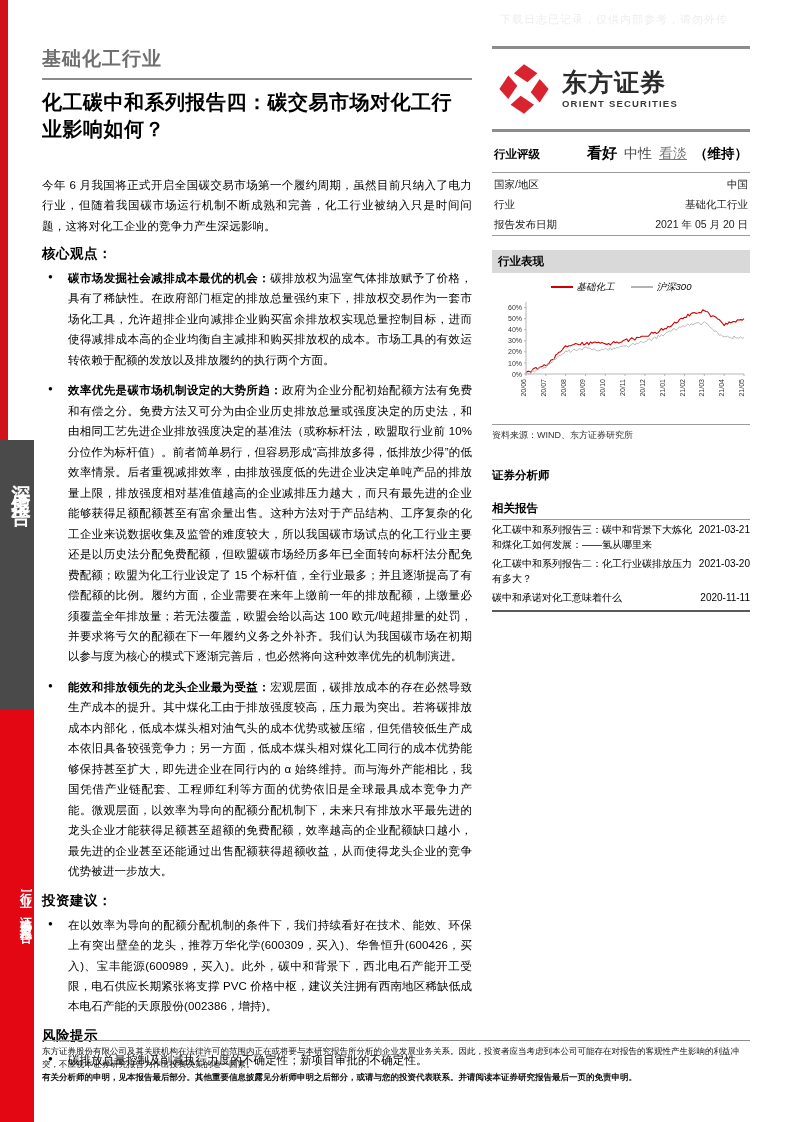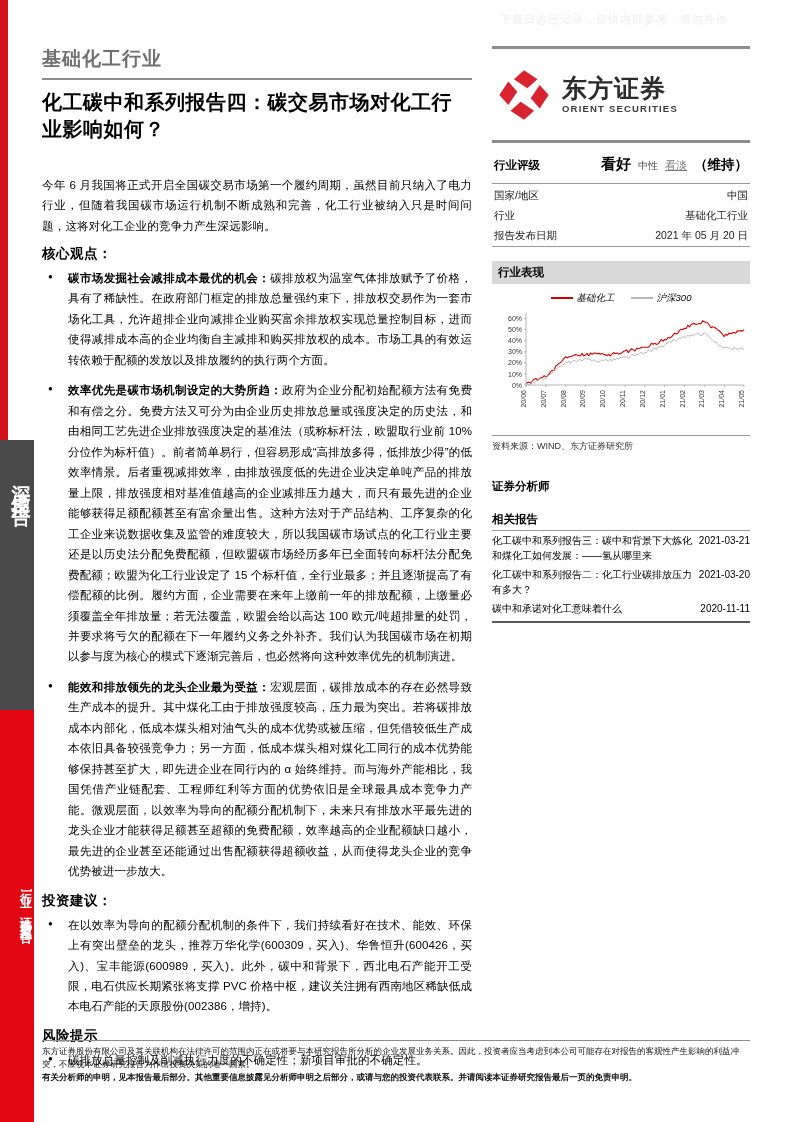--- a/index.html
+++ b/index.html
@@ -57,35 +57,35 @@
   }
   ul.bullets > li::before {
     content: "●"; position:absolute; left: 6px; top: -1px; font-size: 8px; line-height: 20px;
   }
   .b-strong { font-weight: bold; }
 
   
   .right-col { position:absolute; left:492px; top:46px; width:258px; }
 
   .logo-box { border-top: 3px solid #8c8c8c; border-bottom: 3px solid #8c8c8c;
-              height: 97px; display:flex; align-items:center; gap:10px; padding: 0 4px; }
+              height: 86px; display:flex; align-items:center; gap:10px; padding: 0 4px; }
   .logo-mark { position:relative; width: 56px; height: 56px; flex: 0 0 56px; }
   .logo-text { display:flex; flex-direction:column; justify-content:center; }
   .logo-cn { font-size: 25px; font-weight: bold; letter-spacing: 1px; line-height:1.05; color:#2b2b2b;}
   .logo-en { font-size: 9.5px; font-weight: bold; letter-spacing: 1.2px; color:#3a3a3a; margin-top:2px;}
 
   .rating-row {
     display:flex; align-items: baseline; padding: 12px 2px 9px 2px;
     border-bottom: 1px solid #9a9a9a;
   }
   .rating-label { font-size: 11.5px; font-weight:bold; }
   .rating-vals { margin-left:auto; display:flex; align-items:baseline; gap:7px; }
   .rv-main { font-size: 15px; font-weight: bold; }
-  .rv-dim  { font-size: 10px; color: #4a4a4a; font-family: Liberation Mono, monospace; }
-  .rv-dim2 { font-size: 11px; color: #7a7a7a; text-decoration: underline; }
+  .rv-dim  { font-size: 14px; color: #4a4a4a; font-family: Liberation Mono, monospace; }
+  .rv-dim2 { font-size: 14px; color: #7a7a7a; text-decoration: underline; }
   .rv-keep { font-size: 13.5px; font-weight: bold; }
 
   .kv-table { width:100%; border-collapse: collapse; margin-top: 2px; }
   .kv-table td { font-size: 10.5px; padding: 3px 2px; color:#1a1a1a; }
   .kv-table td.val { text-align: right; }
   .kv-last { border-bottom: 1px solid #9a9a9a; }
 
   .panel-head {
     background: #d9d9d9; font-size: 11.5px; font-weight: bold;
     padding: 4px 6px; margin-top: 14px;

